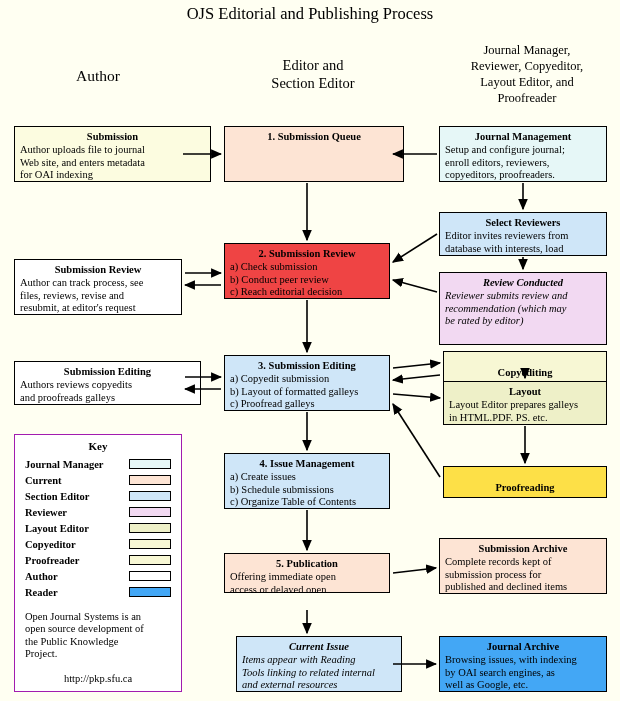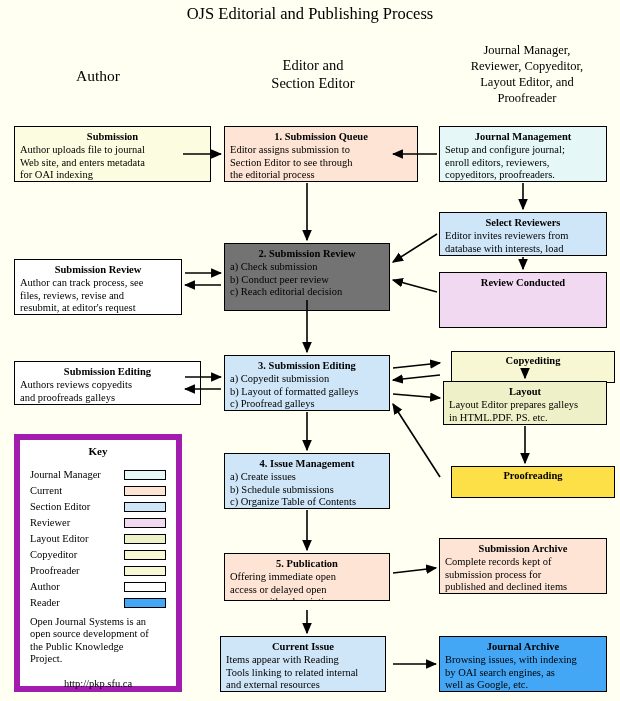--- a/index.html
+++ b/index.html
@@ -50,48 +50,48 @@
     font-weight: bold;
     text-align: center;
     margin-bottom: 1px;
   }
   .box .bb {
     display: block;
     text-align: left;
   }
   .box.titleonly {
     display: flex;
-    align-items: flex-end;
+    align-items: flex-start;
     justify-content: center;
     padding: 15px;
-    margin-left: 8px;
   }
   .box.titleonly .bt { margin-bottom: 0; }
 
   
   .keybox {
     position: absolute;
     box-sizing: border-box;
-    border: 6px solid #a21caf;
+    border: 1px solid #a21caf;
     background: #ffffff;
     font-size: 10.5px;
     color: #000;
   }
   .keytitle {
     text-align: center;
     font-weight: bold;
     font-size: 11px;
     margin-top: 5px;
     margin-bottom: 7px;
   }
   .keyrow {
     display: flex;
-    align-items: flex-end;
+    align-items: flex-start;
     height: 16px;
     padding: 0 10px;
+    font-weight: bold;
   }
   .keyrow .klabel {
     flex: 1;
     font-size: 10.5px;
   }
   .keyrow .kswatch {
     width: 42px;
     height: 10px;
     border: 1px solid #000;
     box-sizing: border-box;
@@ -122,42 +122,42 @@
   <div id="headers">
       <div class="colhead" style="left: 18px; top: 66px; width: 160px; font-size: 15.5px; line-height: 19px;">Author</div>
       <div class="colhead" style="left: 228px; top: 56px; width: 170px; font-size: 14.5px; line-height: 18px;">Editor and<br>Section Editor</div>
       <div class="colhead" style="left: 437px; top: 42px; width: 180px; font-size: 12.5px; line-height: 16px;">Journal Manager,<br>Reviewer, Copyeditor,<br>Layout Editor, and<br>Proofreader</div>
     </div>
   <div id="boxes">
       <div class="box" style="left: 14px; top: 126px; width: 197px; height: 56px; background: rgb(252, 252, 224);">
         <span class="bt">Submission</span>
         <span class="bb">Author uploads file to journal<br>Web site, and enters metadata<br>for OAI indexing</span>
       </div>
-      <div class="box" style="left: 224px; top: 126px; width: 194px; height: 56px; background: rgb(253, 228, 212);">
+      <div class="box" style="left: 224px; top: 126px; width: 180px; height: 56px; background: rgb(253, 228, 212);">
         <span class="bt">1. Submission Queue</span>
-        <span class="bb">Editor assigns submission to<br>Section Editor to see through<br>the editorial process</span>
       </div>
       <div class="box" style="left: 439px; top: 126px; width: 168px; height: 56px; background: rgb(230, 247, 247);">
         <span class="bt">Journal Management</span>
         <span class="bb">Setup and configure journal;<br>enroll editors, reviewers,<br>copyeditors, proofreaders.</span>
       </div>
       <div class="box" style="left: 439px; top: 212px; width: 168px; height: 44px; background: rgb(207, 230, 248);">
         <span class="bt">Select Reviewers</span>
         <span class="bb">Editor invites reviewers from<br>database with interests, load</span>
       </div>
       <div class="box" style="left: 14px; top: 259px; width: 168px; height: 56px; background: rgb(255, 255, 255);">
         <span class="bt">Submission Review</span>
         <span class="bb">Author can track process, see<br>files, reviews, revise and<br>resubmit, at editor's request</span>
       </div>
-      <div class="box" style="left: 224px; top: 243px; width: 166px; height: 68px; background: #737373;">
+      <div class="box" style="left: 224px; top: 243px; width: 166px; height: 56px; background: #ef4444;">
         <span class="bt">2. Submission Review</span>
         <span class="bb">a) Check submission<br>b) Conduct peer review<br>c) Reach editorial decision</span>
       </div>
-      <div class="box" style="left: 439px; top: 272px; width: 168px; height: 56px; background: rgb(242, 217, 242);">
+      <div class="box" style="left: 439px; top: 272px; width: 168px; height: 73px; background: rgb(242, 217, 242); font-style: italic;">
         <span class="bt">Review Conducted</span>
+        <span class="bb">Reviewer submits review and<br>recommendation (which may<br>be rated by editor)</span>
       </div>
       <div class="box" style="left: 14px; top: 361px; width: 187px; height: 44px; background: rgb(255, 255, 255);">
         <span class="bt">Submission Editing</span>
         <span class="bb">Authors reviews copyedits<br>and proofreads galleys</span>
       </div>
       <div class="box" style="left: 224px; top: 355px; width: 166px; height: 56px; background: rgb(207, 230, 248);">
         <span class="bt">3. Submission Editing</span>
         <span class="bb">a) Copyedit submission<br>b) Layout of formatted galleys<br>c) Proofread galleys</span>
       </div>
       <div class="box center titleonly" style="left: 443px; top: 351px; width: 164px; height: 22px; background: rgb(247, 247, 212);">
@@ -167,29 +167,29 @@
         <span class="bt">Layout</span>
         <span class="bb">Layout Editor prepares galleys<br>in HTML.PDF. PS. etc.</span>
       </div>
       <div class="box center titleonly" style="left: 443px; top: 466px; width: 164px; height: 22px; background: #fde047;">
         <span class="bt">Proofreading</span>
       </div>
       <div class="box" style="left: 224px; top: 453px; width: 166px; height: 56px; background: rgb(207, 230, 248);">
         <span class="bt">4. Issue Management</span>
         <span class="bb">a) Create issues<br>b) Schedule submissions<br>c) Organize Table of Contents</span>
       </div>
-      <div class="box" style="left: 224px; top: 553px; width: 166px; height: 48px; background: rgb(253, 228, 212);">
+      <div class="box" style="left: 224px; top: 553px; width: 166px; height: 40px; background: rgb(253, 228, 212);">
         <span class="bt">5. Publication</span>
         <span class="bb">Offering immediate open<br>access or delayed open<br>access, with subscriptions</span>
       </div>
       <div class="box" style="left: 439px; top: 538px; width: 168px; height: 56px; background: rgb(253, 228, 212);">
         <span class="bt">Submission Archive</span>
         <span class="bb">Complete records kept of<br>submission process for<br>published and declined items</span>
       </div>
-      <div class="box" style="left: 220px; top: 636px; width: 166px; height: 56px; background: rgb(207, 230, 248);">
+      <div class="box" style="left: 236px; top: 636px; width: 166px; height: 56px; background: rgb(207, 230, 248); font-style: italic;">
         <span class="bt">Current Issue</span>
         <span class="bb">Items appear with Reading<br>Tools linking to related internal<br>and external resources</span>
       </div>
       <div class="box" style="left: 439px; top: 636px; width: 168px; height: 56px; background: rgb(67, 167, 245);">
         <span class="bt">Journal Archive</span>
         <span class="bb">Browsing issues, with indexing<br>by OAI search engines, as<br>well as Google, etc.</span>
       </div>
     </div>
   <div id="keypanel" class="keybox" style="left: 14px; top: 434px; width: 168px; height: 258px;">
       <div class="keytitle">Key</div>

